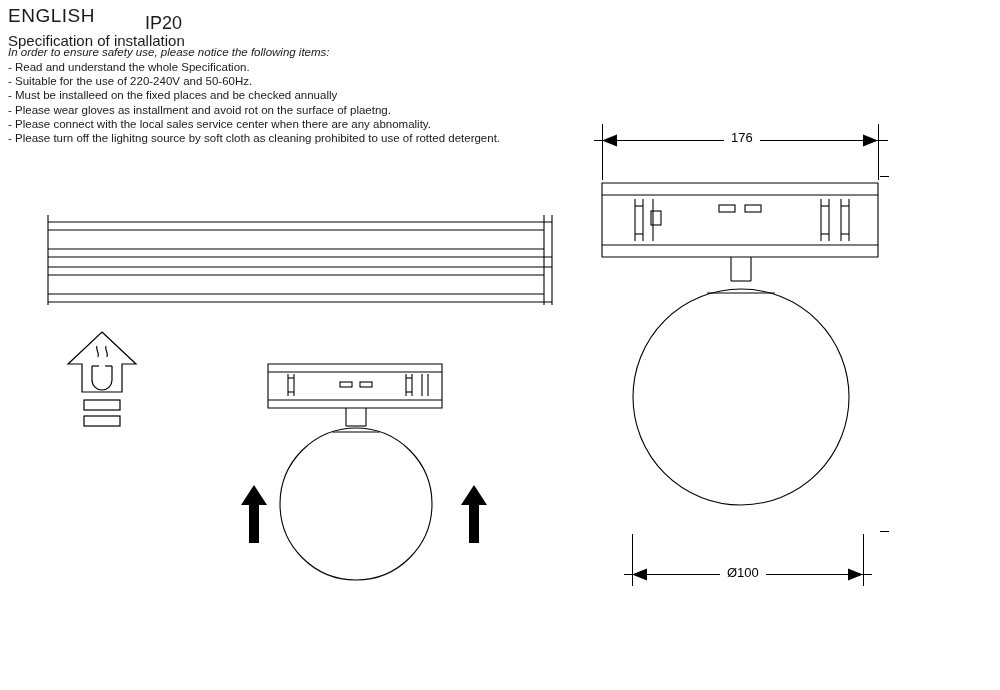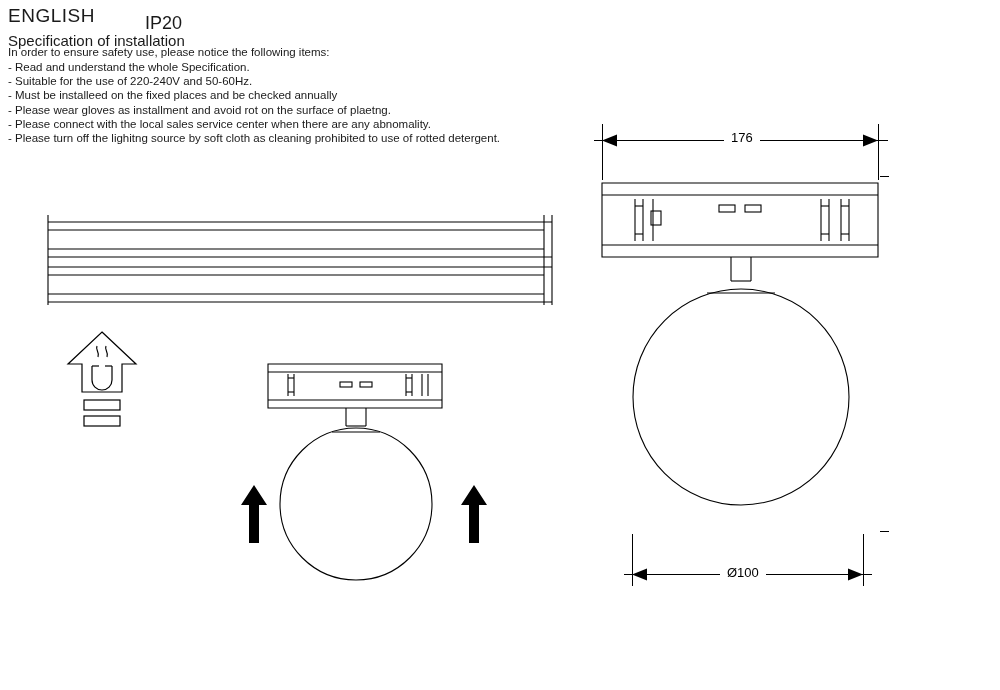--- a/index.html
+++ b/index.html
@@ -29,20 +29,21 @@
     font-size: 18px;
     margin-top: 8px;
   }
   #spec-heading {
     left: 8px; top: 32px;
     font-size: 15px;
   }
   #spec-intro {
     left: 8px; top: 46px;
     font-size: 11.5px;
+    font-style: italic;
   }
   #spec-list {
     left: 8px; top: 60px;
     font-size: 11.5px;
     line-height: 14.2px;
   }
   #spec-list div { white-space: nowrap; }
 
   
   #product-code {

